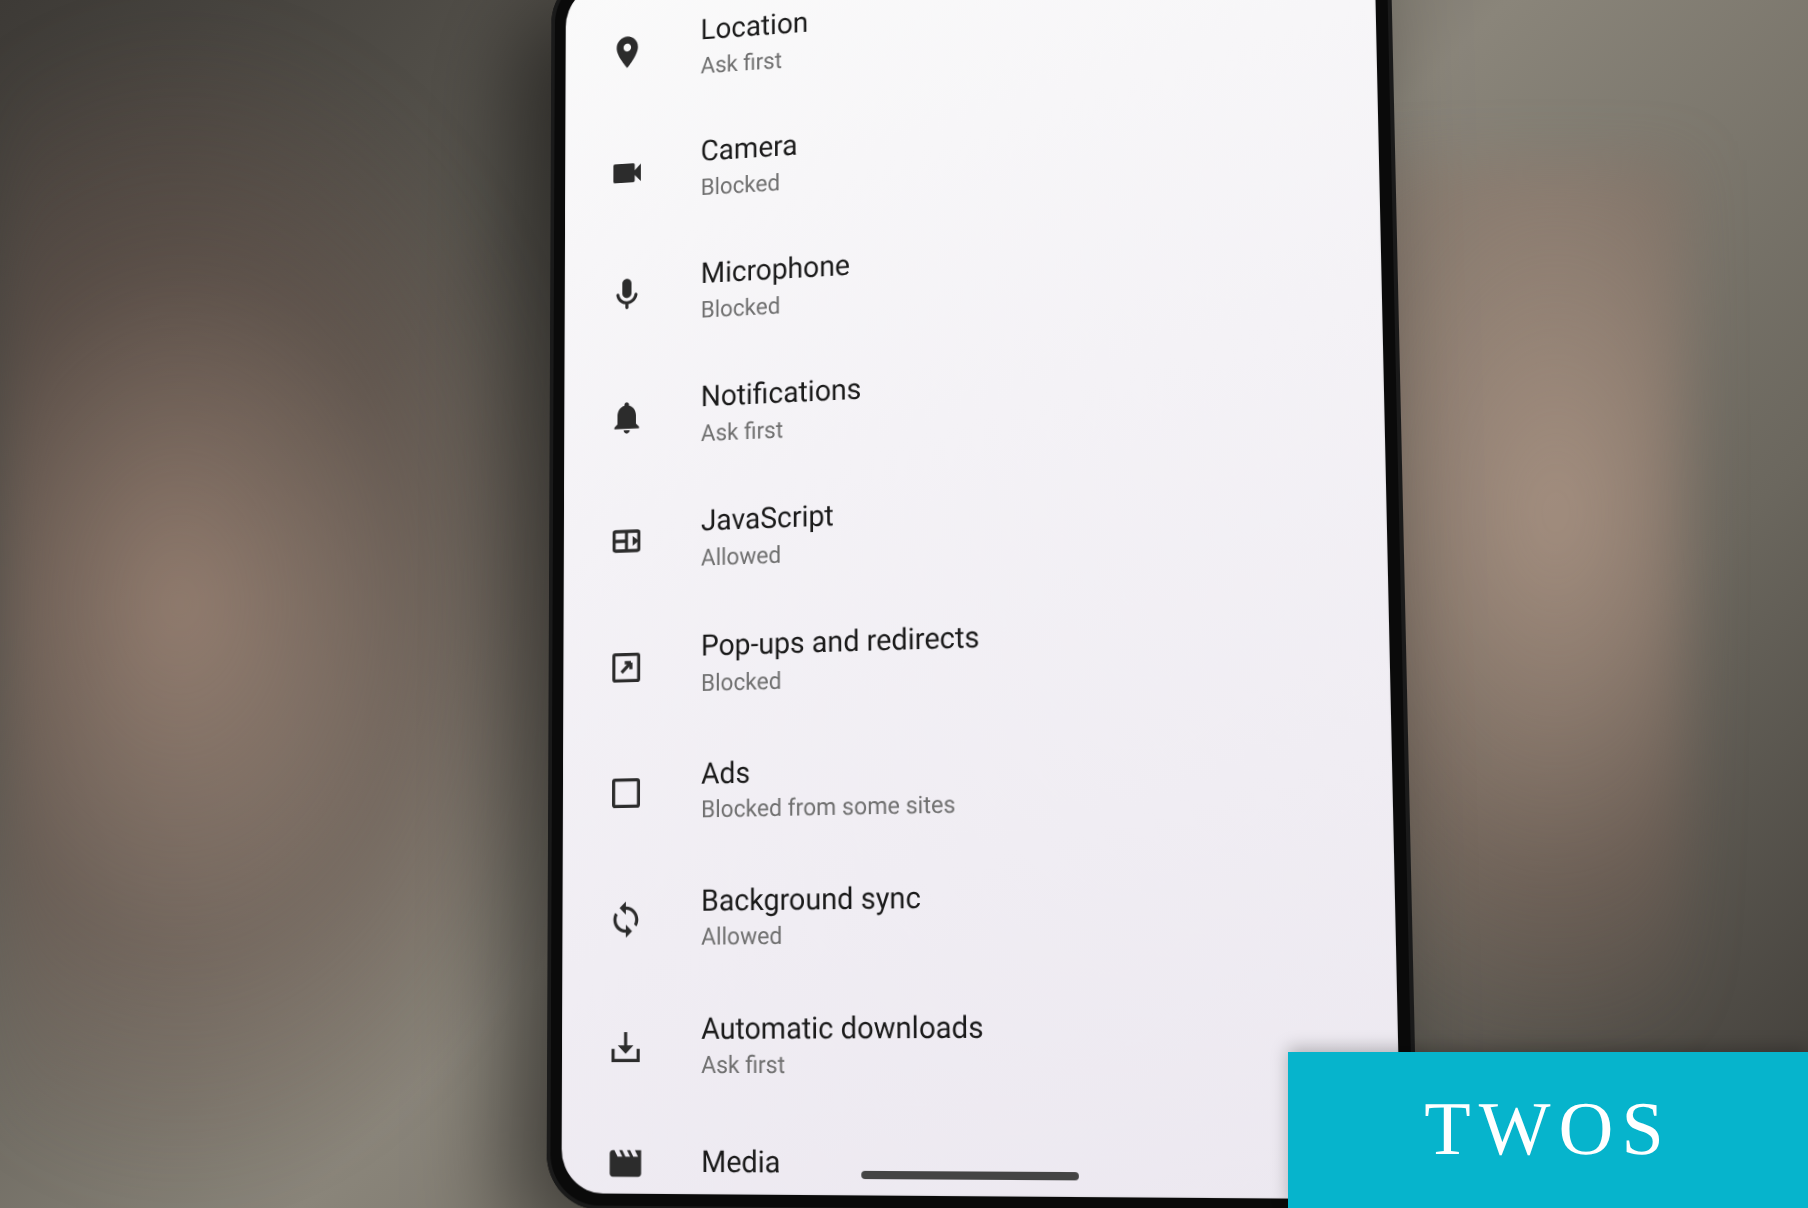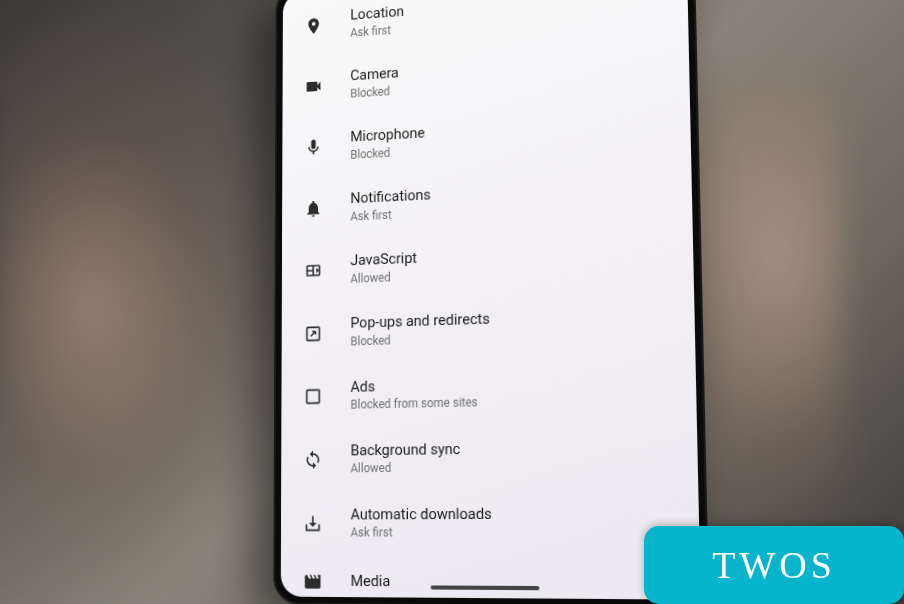--- a/index.html
+++ b/index.html
@@ -109,21 +109,20 @@
     position: absolute;
     right: 0;
     bottom: 0;
     width: 260px;
     height: 78px;
     background: #06b4cc;
     display: flex;
     align-items: center;
     justify-content: center;
     box-shadow: 0 -2px 8px rgba(0,0,0,0.25);
-    border-radius: 15px;
   }
   .badge-text {
     font-family: Georgia, "Times New Roman", serif;
     color: #ffffff;
     font-size: 38px;
     font-weight: 300;
     letter-spacing: 3px;
     font-style: italic;
   }
   .badge-text .caps {

